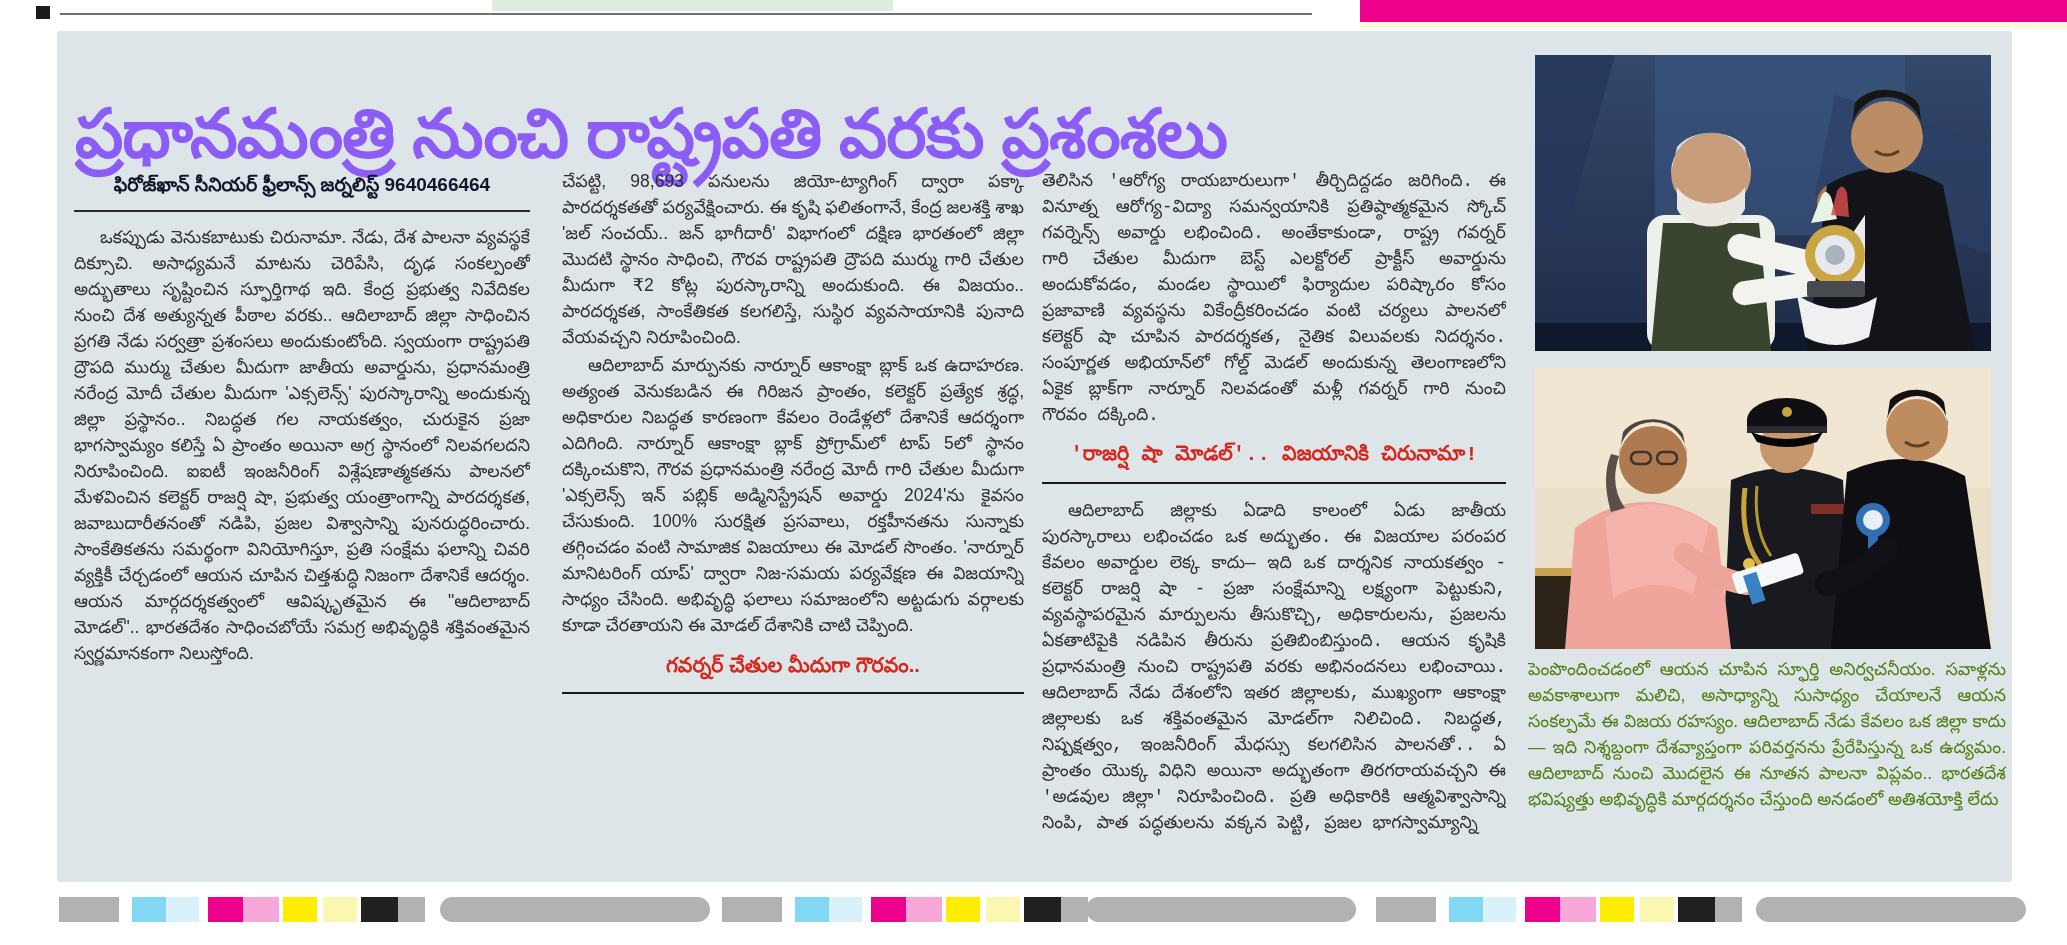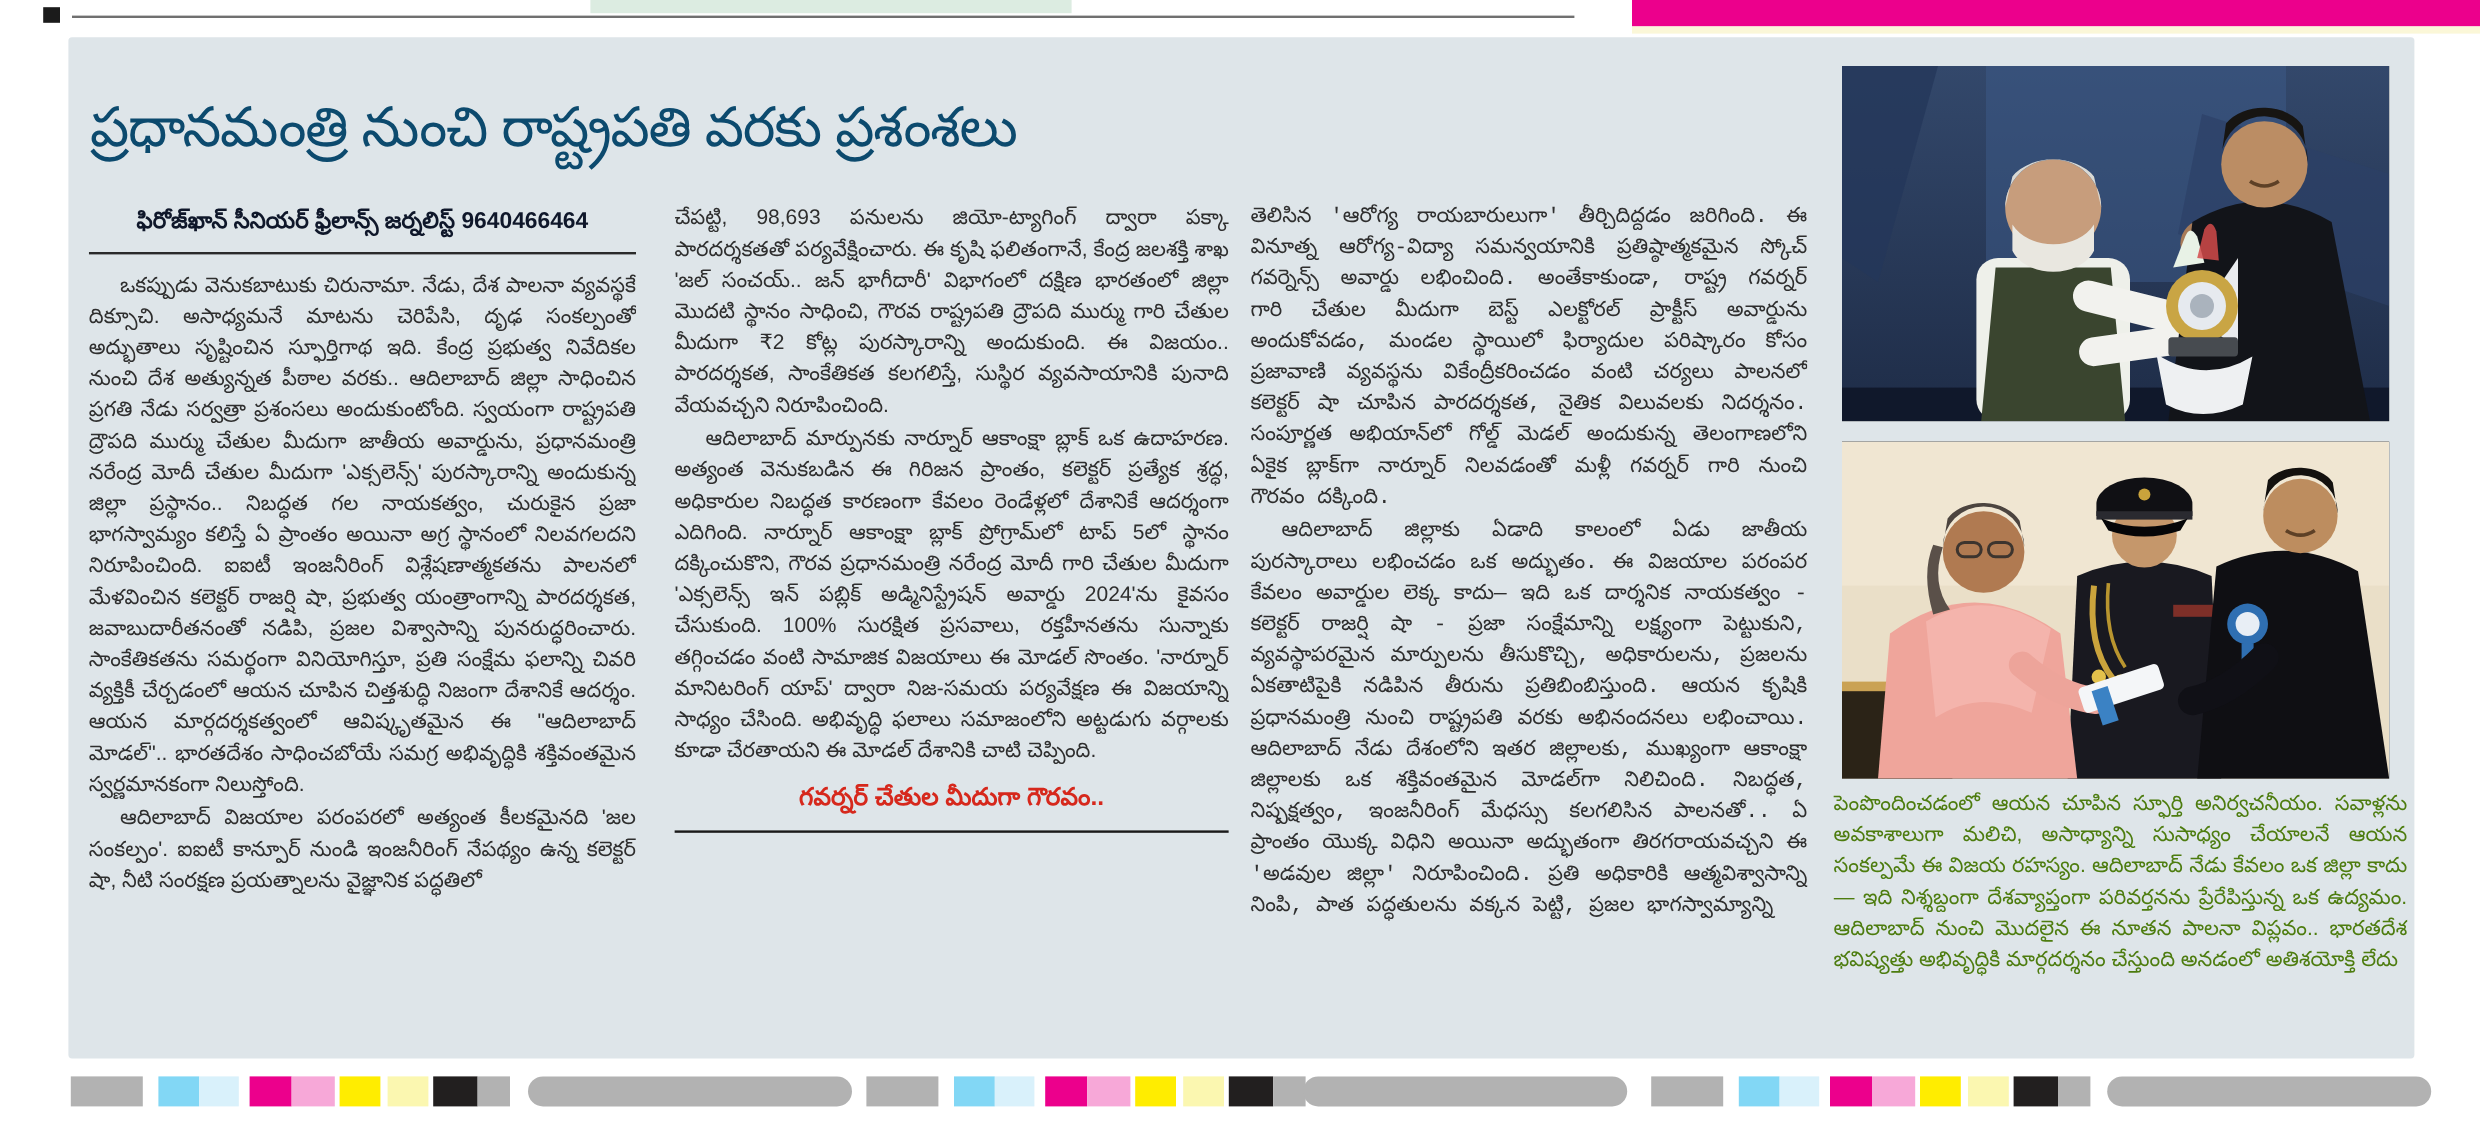--- a/index.html
+++ b/index.html
@@ -9,21 +9,21 @@
   }
   .abs{position:absolute;}
   
   #reg-mark{left:36px;top:6px;width:14px;height:13px;background:#1b1b1b;}
   #reg-line{left:60px;top:13px;width:1252px;height:2px;background:#707070;}
   #strip-mint{left:492px;top:0;width:401px;height:11px;background:#dcece1;}
   #strip-magenta{left:1360px;top:0;width:707px;height:22px;background:#ec008c;}
   #strip-paleyellow{left:1360px;top:22px;width:707px;height:6px;background:#fbf7d8;}
   
   #panel{left:57px;top:31px;width:1955px;height:851px;background:#dee5e9;border-radius:3px;}
-  #headline{left:75px;top:48px;width:1430px;height:110px;color:#0c4a6e;font-size:46px;font-weight:400;letter-spacing:-1px;white-space:nowrap;overflow:hidden;}
+  #headline{left:75px;top:48px;width:1430px;height:110px;color:#8b5cf6;font-size:68px;font-weight:700;letter-spacing:-1px;white-space:nowrap;overflow:hidden;}
   .col{top:168px;height:712px;overflow:hidden;color:#2e2e2e;font-size:17.5px;line-height:26px;text-align:justify;}
   #col1{left:74px;width:456px;}
   #col2{left:562px;width:462px;}
   #col3{left:1042px;width:464px;font-family:Liberation Mono, monospace;}
   .para{text-indent:26px;margin:0 0 2px 0;}
   .para.no-indent{text-indent:0;}
   .byline{
     color:#0f172a;font-weight:bold;font-size:19px;text-align:center;
     padding:4px 0 12px 0;border-bottom:2px solid #2a2a2a;margin-bottom:12px;
   }
@@ -50,31 +50,31 @@
 <div class="abs" id="strip-magenta"></div>
 <div class="abs" id="strip-paleyellow"></div>
 
 <div class="abs" id="panel"></div>
 
 <h1 class="abs" id="headline">ప్రధానమంత్రి నుంచి రాష్ట్రపతి వరకు ప్రశంశలు</h1>
 
 <div class="abs col" id="col1">
   <div class="byline">ఫిరోజ్‌ఖాన్ సీనియర్ ఫ్రీలాన్స్ జర్నలిస్ట్ 9640466464</div>
   <p class="para">ఒకప్పుడు వెనుకబాటుకు చిరునామా. నేడు, దేశ పాలనా వ్యవస్థకే దిక్సూచి. అసాధ్యమనే మాటను చెరిపేసి, దృఢ సంకల్పంతో అద్భుతాలు సృష్టించిన స్ఫూర్తిగాథ ఇది. కేంద్ర ప్రభుత్వ నివేదికల నుంచి దేశ అత్యున్నత పీఠాల వరకు.. ఆదిలాబాద్ జిల్లా సాధించిన ప్రగతి నేడు సర్వత్రా ప్రశంసలు అందుకుంటోంది. స్వయంగా రాష్ట్రపతి ద్రౌపది ముర్ము చేతుల మీదుగా జాతీయ అవార్డును, ప్రధానమంత్రి నరేంద్ర మోదీ చేతుల మీదుగా 'ఎక్సలెన్స్' పురస్కారాన్ని అందుకున్న జిల్లా ప్రస్థానం.. నిబద్ధత గల నాయకత్వం, చురుకైన ప్రజా భాగస్వామ్యం కలిస్తే ఏ ప్రాంతం అయినా అగ్ర స్థానంలో నిలవగలదని నిరూపించింది. ఐఐటీ ఇంజనీరింగ్ విశ్లేషణాత్మకతను పాలనలో మేళవించిన కలెక్టర్ రాజర్షి షా, ప్రభుత్వ యంత్రాంగాన్ని పారదర్శకత, జవాబుదారీతనంతో నడిపి, ప్రజల విశ్వాసాన్ని పునరుద్ధరించారు. సాంకేతికతను సమర్థంగా వినియోగిస్తూ, ప్రతి సంక్షేమ ఫలాన్ని చివరి వ్యక్తికీ చేర్చడంలో ఆయన చూపిన చిత్తశుద్ధి నిజంగా దేశానికే ఆదర్శం. ఆయన మార్గదర్శకత్వంలో ఆవిష్కృతమైన ఈ "ఆదిలాబాద్ మోడల్".. భారతదేశం సాధించబోయే సమగ్ర అభివృద్ధికి శక్తివంతమైన స్వర్ణమానకంగా నిలుస్తోంది.</p>
-  <p class="para">ఆదిలాబాద్ విజయాల పరంపరలో అత్యంత కీలకమైనది 'జల సంకల్పం'. ఐఐటీ కాన్పూర్ నుండి ఇంజనీరింగ్ నేపథ్యం ఉన్న కలెక్టర్ షా, నీటి సంరక్షణ ప్రయత్నాలను వైజ్ఞానిక పద్ధతిలో</p>
 </div>
 
 <div class="abs col" id="col2">
   <p class="para no-indent">చేపట్టి, 98,693 పనులను జియో-ట్యాగింగ్ ద్వారా పక్కా పారదర్శకతతో పర్యవేక్షించారు. ఈ కృషి ఫలితంగానే, కేంద్ర జలశక్తి శాఖ 'జల్ సంచయ్.. జన్ భాగీదారీ' విభాగంలో దక్షిణ భారతంలో జిల్లా మొదటి స్థానం సాధించి, గౌరవ రాష్ట్రపతి ద్రౌపది ముర్ము గారి చేతుల మీదుగా ₹2 కోట్ల పురస్కారాన్ని అందుకుంది. ఈ విజయం.. పారదర్శకత, సాంకేతికత కలగలిస్తే, సుస్థిర వ్యవసాయానికి పునాది వేయవచ్చని నిరూపించింది.</p>
   <p class="para">ఆదిలాబాద్ మార్పునకు నార్నూర్ ఆకాంక్షా బ్లాక్ ఒక ఉదాహరణ. అత్యంత వెనుకబడిన ఈ గిరిజన ప్రాంతం, కలెక్టర్ ప్రత్యేక శ్రద్ధ, అధికారుల నిబద్ధత కారణంగా కేవలం రెండేళ్లలో దేశానికే ఆదర్శంగా ఎదిగింది. నార్నూర్ ఆకాంక్షా బ్లాక్ ప్రోగ్రామ్‌లో టాప్ 5లో స్థానం దక్కించుకొని, గౌరవ ప్రధానమంత్రి నరేంద్ర మోదీ గారి చేతుల మీదుగా 'ఎక్సలెన్స్ ఇన్ పబ్లిక్ అడ్మినిస్ట్రేషన్ అవార్డు 2024'ను కైవసం చేసుకుంది. 100% సురక్షిత ప్రసవాలు, రక్తహీనతను సున్నాకు తగ్గించడం వంటి సామాజిక విజయాలు ఈ మోడల్ సొంతం. 'నార్నూర్ మానిటరింగ్ యాప్' ద్వారా నిజ-సమయ పర్యవేక్షణ ఈ విజయాన్ని సాధ్యం చేసింది. అభివృద్ధి ఫలాలు సమాజంలోని అట్టడుగు వర్గాలకు కూడా చేరతాయని ఈ మోడల్ దేశానికి చాటి చెప్పింది.</p>
   <div class="subhead">గవర్నర్ చేతుల మీదుగా గౌరవం..</div>
 </div>
 
 <div class="abs col" id="col3">
   <p class="para no-indent">తెలిసిన 'ఆరోగ్య రాయబారులుగా' తీర్చిదిద్దడం జరిగింది. ఈ వినూత్న ఆరోగ్య-విద్యా సమన్వయానికి ప్రతిష్ఠాత్మకమైన స్కోచ్ గవర్నెన్స్ అవార్డు లభించింది. అంతేకాకుండా, రాష్ట్ర గవర్నర్ గారి చేతుల మీదుగా బెస్ట్ ఎలక్టోరల్ ప్రాక్టీస్ అవార్డును అందుకోవడం, మండల స్థాయిలో ఫిర్యాదుల పరిష్కారం కోసం ప్రజావాణి వ్యవస్థను వికేంద్రీకరించడం వంటి చర్యలు పాలనలో కలెక్టర్ షా చూపిన పారదర్శకత, నైతిక విలువలకు నిదర్శనం. సంపూర్ణత అభియాన్‌లో గోల్డ్ మెడల్ అందుకున్న తెలంగాణలోని ఏకైక బ్లాక్‌గా నార్నూర్ నిలవడంతో మళ్లీ గవర్నర్ గారి నుంచి గౌరవం దక్కింది.</p>
+  <div class="subhead">'రాజర్షి షా మోడల్'.. విజయానికి చిరునామా!</div>
   <p class="para">ఆదిలాబాద్ జిల్లాకు ఏడాది కాలంలో ఏడు జాతీయ పురస్కారాలు లభించడం ఒక అద్భుతం. ఈ విజయాల పరంపర కేవలం అవార్డుల లెక్క కాదు— ఇది ఒక దార్శనిక నాయకత్వం - కలెక్టర్ రాజర్షి షా - ప్రజా సంక్షేమాన్ని లక్ష్యంగా పెట్టుకుని, వ్యవస్థాపరమైన మార్పులను తీసుకొచ్చి, అధికారులను, ప్రజలను ఏకతాటిపైకి నడిపిన తీరును ప్రతిబింబిస్తుంది. ఆయన కృషికి ప్రధానమంత్రి నుంచి రాష్ట్రపతి వరకు అభినందనలు లభించాయి. ఆదిలాబాద్ నేడు దేశంలోని ఇతర జిల్లాలకు, ముఖ్యంగా ఆకాంక్షా జిల్లాలకు ఒక శక్తివంతమైన మోడల్‌గా నిలిచింది. నిబద్ధత, నిష్పక్షత్వం, ఇంజనీరింగ్ మేధస్సు కలగలిసిన పాలనతో.. ఏ ప్రాంతం యొక్క విధిని అయినా అద్భుతంగా తిరగరాయవచ్చని ఈ 'అడవుల జిల్లా' నిరూపించింది. ప్రతి అధికారికి ఆత్మవిశ్వాసాన్ని నింపి, పాత పద్ధతులను వక్కన పెట్టి, ప్రజల భాగస్వామ్యాన్ని</p>
 </div>
 
 <div class="abs photo" id="photo1">
   <svg width="456" height="296" viewBox="0 0 456 296" xmlns="http://www.w3.org/2000/svg">
     <defs>
       <linearGradient id="bg1" x1="0" y1="0" x2="0" y2="1">
         <stop offset="0" stop-color="#33486b"></stop>
           <stop offset="1" stop-color="#1e2c47"></stop>
       </linearGradient>

